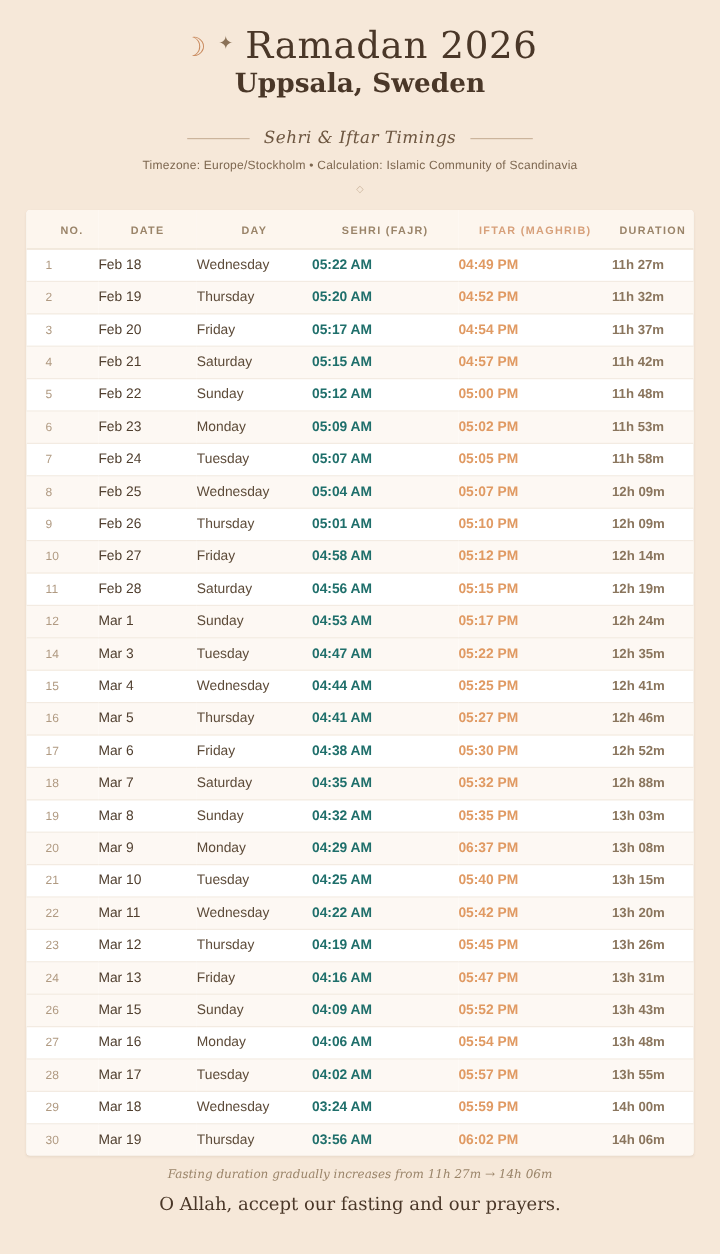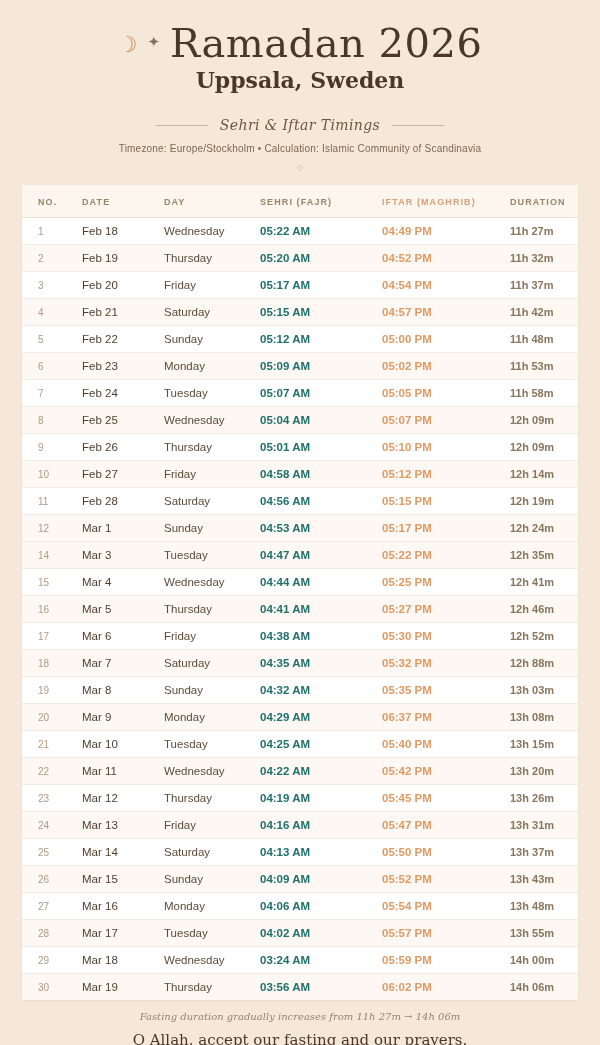--- a/index.html
+++ b/index.html
@@ -39,21 +39,21 @@
     transform: translateY(2px);
   }
   .star-icon {
     color: #8a7157;
     font-size: 15px;
     line-height: 1;
     transform: translateY(-2px);
   }
   .main-title {
     font-family: "DejaVu Serif", "Liberation Serif", serif;
-    font-size: 40px;
+    font-size: 31px;
     letter-spacing: 0.5px;
     color: #4a3728;
     font-weight: normal;
   }
   .subtitle {
     font-family: "DejaVu Serif", "Liberation Serif", serif;
     font-size: 22px;
     font-weight: bold;
     color: #4a3728;
     margin-top: 1px;
@@ -102,21 +102,21 @@
     width: 100%;
     border-collapse: collapse;
     table-layout: fixed;
   }
   thead th {
     font-size: 9px;
     letter-spacing: 1.1px;
     font-weight: bold;
     color: #9a8straight;
     color: #9a8469;
-    text-align: left;
+    text-align: center;
     padding: 12px 0 10px 0;
     background: #fdf6ee;
     border-bottom: 1px solid #ecdfd1;
   }
   th.col-no, td.col-no { width: 44px; padding-left: 16px; }
   th.col-date, td.col-date { width: 82px; }
   th.col-day, td.col-day { width: 96px; }
   th.col-sehri, td.col-sehri { width: 122px; }
   th.col-iftar, td.col-iftar { width: 128px; }
   th.col-dur, td.col-dur { width: auto; }
@@ -368,28 +368,20 @@
             <td class="col-dur">13h 26m</td>
           </tr>
           <tr class="alt">
             <td class="col-no">24</td>
             <td class="col-date">Mar 13</td>
             <td class="col-day">Friday</td>
             <td class="col-sehri">04:16 AM</td>
             <td class="col-iftar">05:47 PM</td>
             <td class="col-dur">13h 31m</td>
           </tr>
-          <tr>
-            <td class="col-no">25</td>
-            <td class="col-date">Mar 14</td>
-            <td class="col-day">Saturday</td>
-            <td class="col-sehri">04:13 AM</td>
-            <td class="col-iftar">05:50 PM</td>
-            <td class="col-dur">13h 37m</td>
-          </tr>
           <tr class="alt">
             <td class="col-no">26</td>
             <td class="col-date">Mar 15</td>
             <td class="col-day">Sunday</td>
             <td class="col-sehri">04:09 AM</td>
             <td class="col-iftar">05:52 PM</td>
             <td class="col-dur">13h 43m</td>
           </tr>
           <tr>
             <td class="col-no">27</td>

